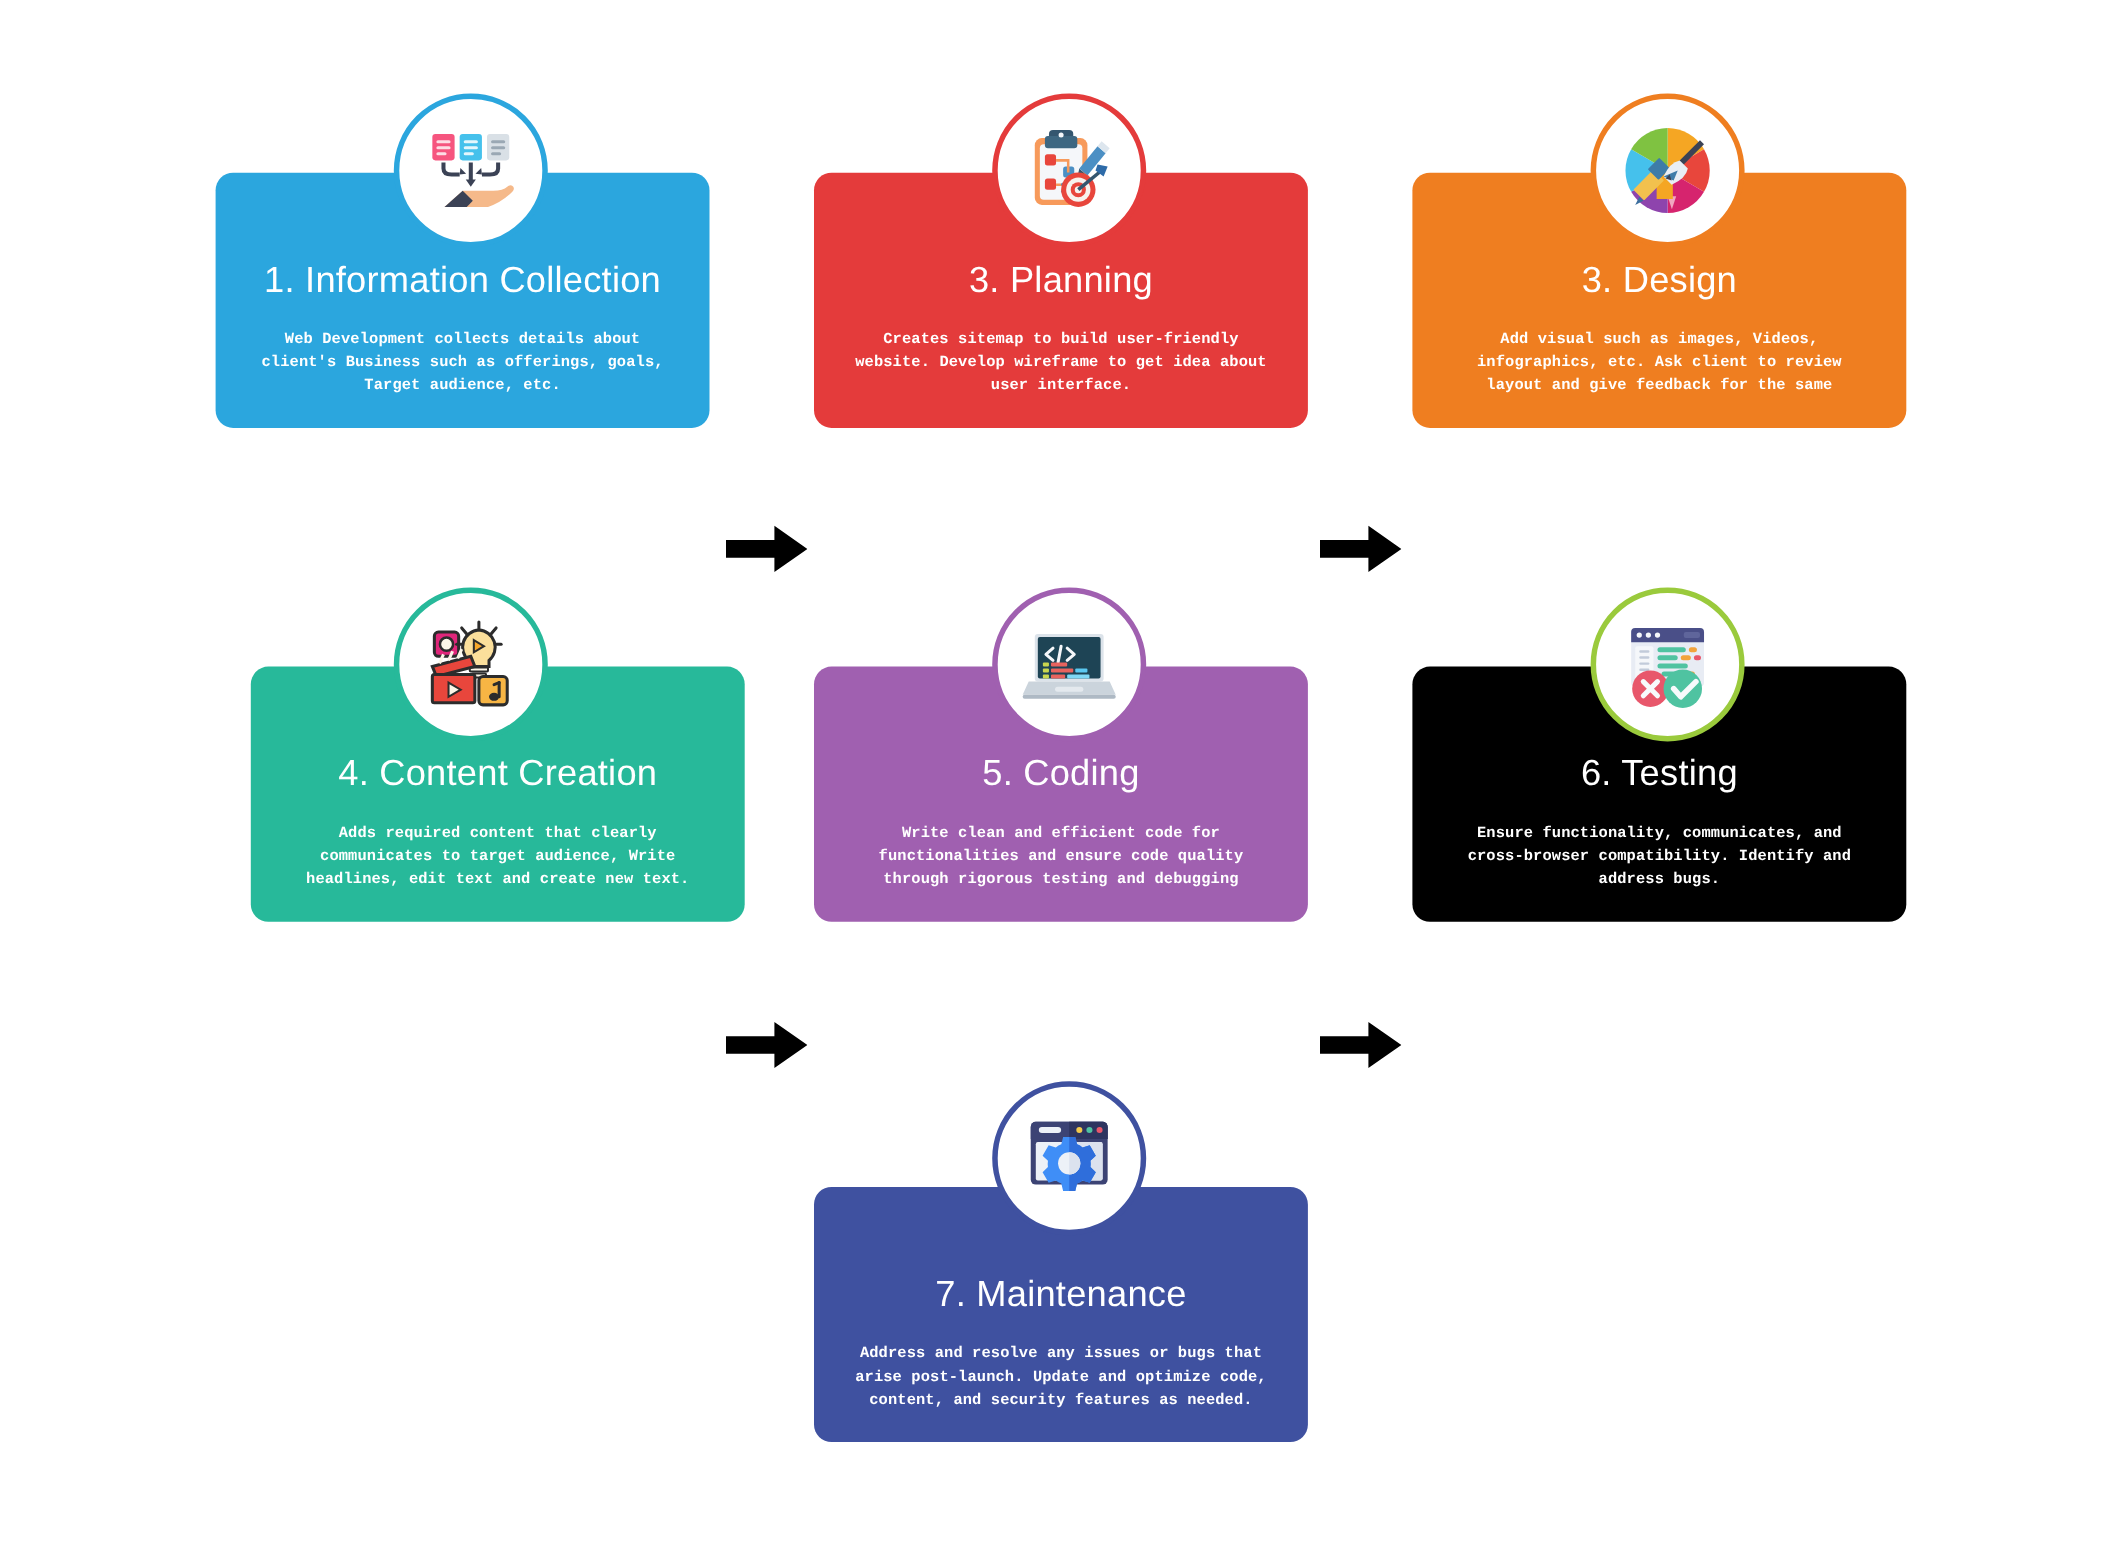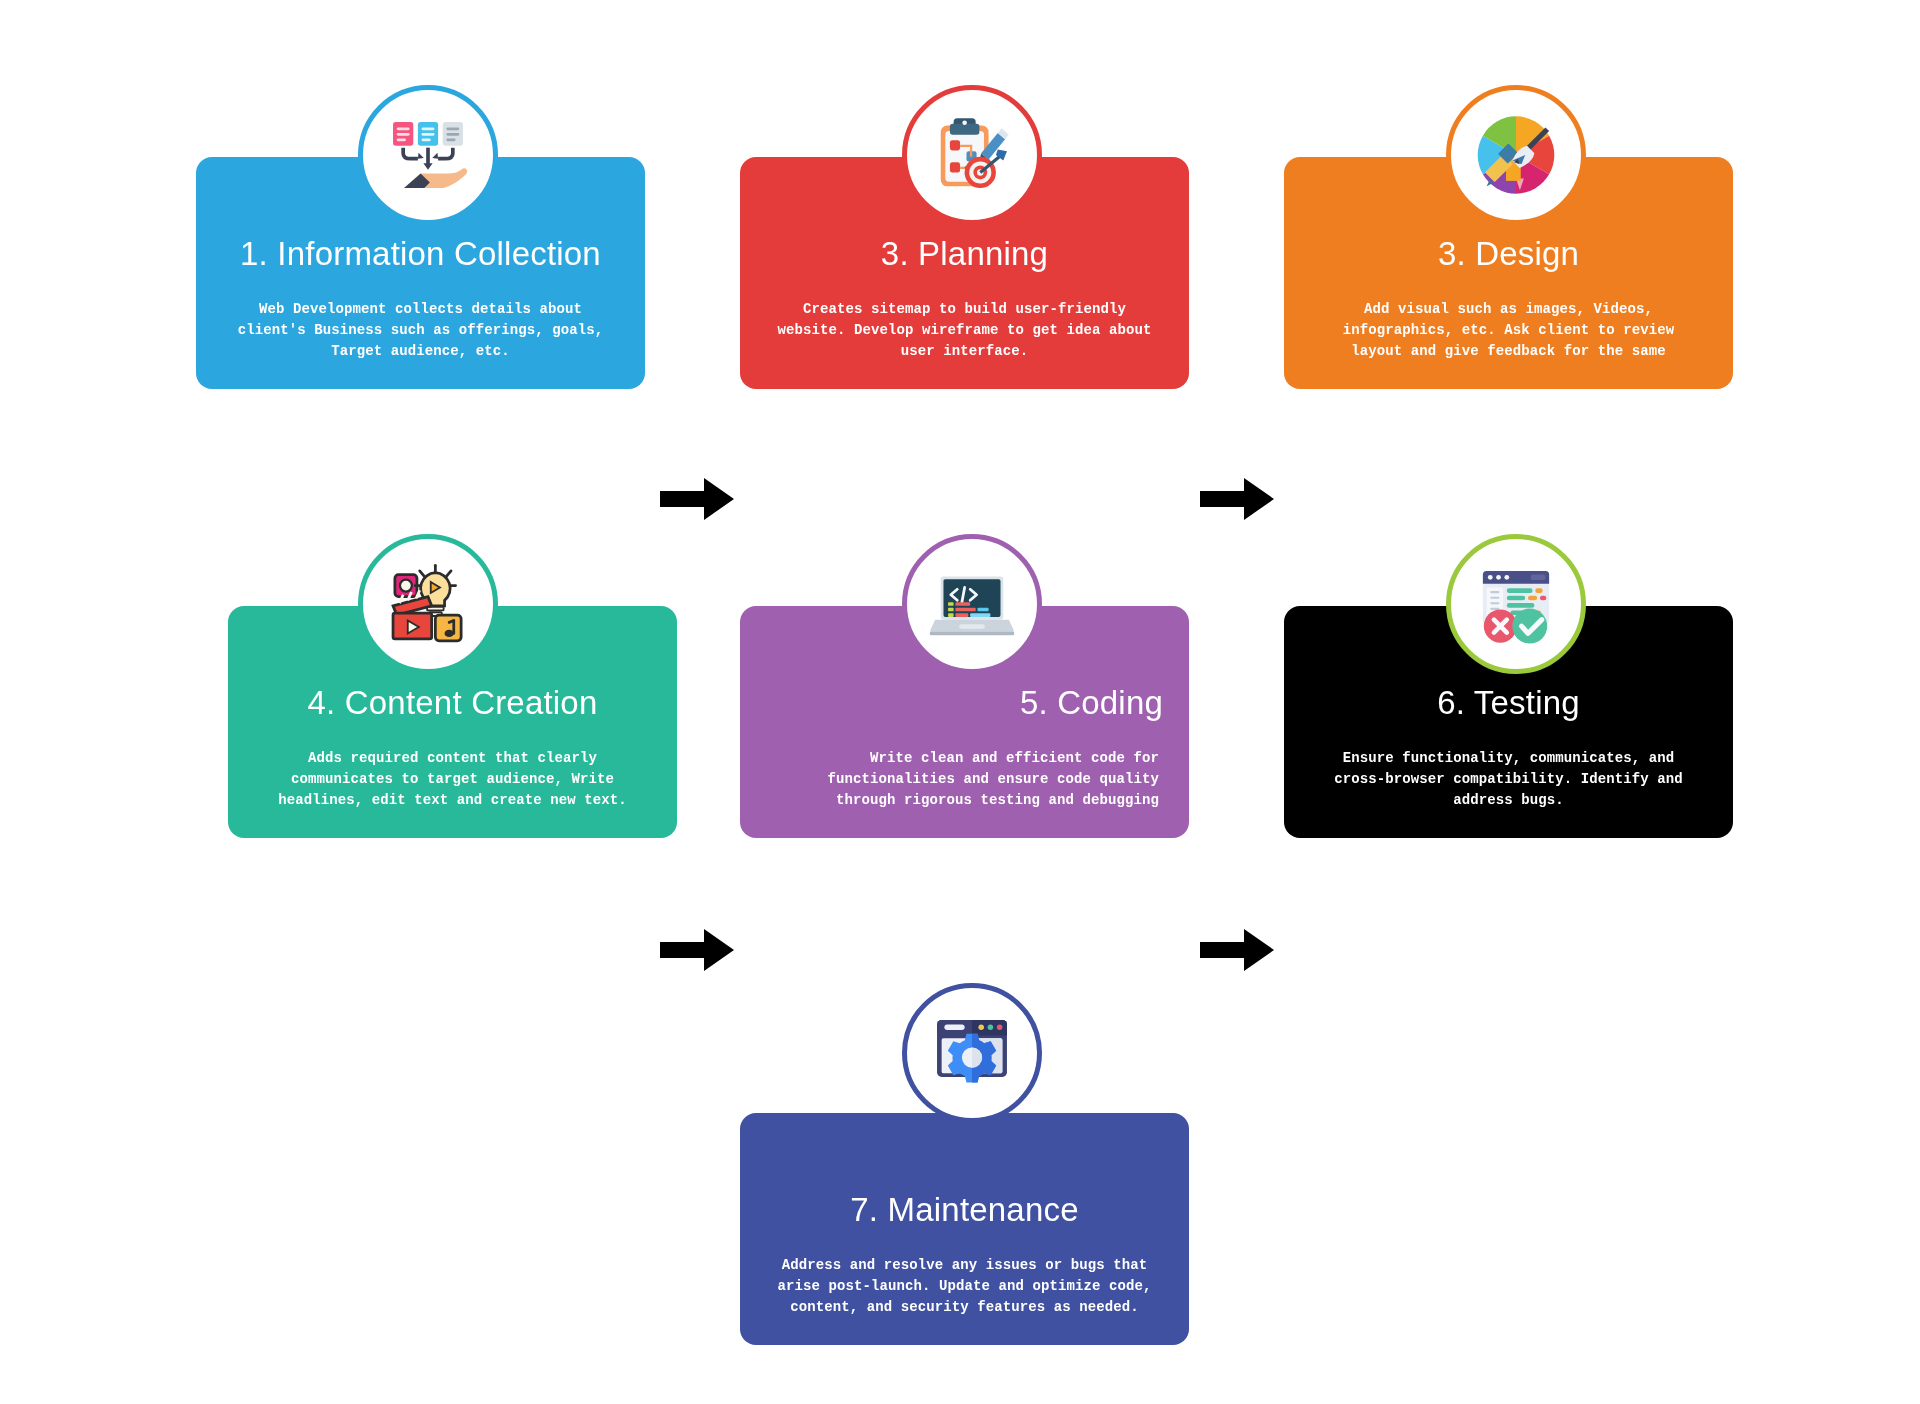--- a/index.html
+++ b/index.html
@@ -200,21 +200,21 @@
         <rect x="12" y="60" width="42" height="28" rx="2" fill="#E8463C" stroke="#2C2C2C" stroke-width="3"></rect>
         <path d="M28 68 l12 7 l-12 7 z" fill="#FBF6E8" stroke="#2C2C2C" stroke-width="2"></path>
       </g>
       <rect x="58" y="62" width="28" height="28" rx="4" fill="#F7B544" stroke="#2C2C2C" stroke-width="3"></rect>
       <path d="M78 68 v14" stroke="#2C2C2C" stroke-width="3" stroke-linecap="round"></path>
       <ellipse cx="73" cy="82" rx="5" ry="4" fill="#2C2C2C"></ellipse>
       <path d="M78 68 l-5 2" stroke="#2C2C2C" stroke-width="3" stroke-linecap="round"></path>
     </svg>
   </div>
 
-  <div class="card" id="card-4" style="left: 740px; top: 606px; background: rgb(160, 96, 176); text-align: right;">
+  <div class="card" id="card-4" style="left: 740px; top: 606px; background: rgb(160, 96, 176);">
     <div class="card-title">5. Coding</div>
     <div class="card-body">Write clean and efficient code for functionalities and ensure code quality through rigorous testing and debugging</div>
   </div>
   <div class="bubble" id="bub-4" style="left: 902px; top: 534px; border-color: rgb(160, 96, 176);">
     <svg viewBox="0 0 100 100">
       <rect x="16" y="20" width="68" height="47" rx="3" fill="#DCE3EA"></rect>
       <rect x="19" y="23" width="62" height="41" rx="2" fill="#1E4455"></rect>
       <path d="M34 34 l-7 6 l7 6" stroke="#F5F7FA" stroke-width="3" fill="none" stroke-linecap="round" stroke-linejoin="round"></path>
       <path d="M48 34 l7 6 l-7 6" stroke="#F5F7FA" stroke-width="3" fill="none" stroke-linecap="round" stroke-linejoin="round"></path>
       <path d="M42 32 l-3 16" stroke="#F5F7FA" stroke-width="3" stroke-linecap="round"></path>
@@ -268,21 +268,21 @@
     <svg viewBox="0 0 74 54">
         <path d="M0 19 H44 V6 L74 27 L44 48 V35 H0 Z" fill="#000000"></path>
       </svg>
   </div>
   <div class="arrow" style="left:1200px; top:923px;">
     <svg viewBox="0 0 74 54">
         <path d="M0 19 H44 V6 L74 27 L44 48 V35 H0 Z" fill="#000000"></path>
       </svg>
   </div>
 
-  <div class="card" id="card-6" style="left: 740px; top: 1113px; background: rgb(63, 81, 160);">
+  <div class="card" id="card-6" style="left: 740px; top: 1079px; background: rgb(63, 81, 160);">
     <div class="card-title">7. Maintenance</div>
     <div class="card-body">Address and resolve any issues or bugs that arise post-launch. Update and optimize code, content, and security features as needed.</div>
   </div>
   <div class="bubble" id="bub-6" style="left: 902px; top: 983px; border-color: rgb(63, 81, 160);">
     <svg viewBox="0 0 100 100">
       <rect x="12" y="14" width="76" height="62" rx="5" fill="#3C4374"></rect>
       <path d="M12 19 a5 5 0 0 1 5 -5 h66 a5 5 0 0 1 5 5 v12 h-76 z" fill="#3C4374"></path>
       <path d="M50 14 h33 a5 5 0 0 1 5 5 v12 h-38 z" fill="#2E3560"></path>
       <rect x="20" y="19" width="22" height="6" rx="3" fill="#EDF1F7"></rect>
       <circle cx="60" cy="22" r="3" fill="#F2C94C"></circle>

